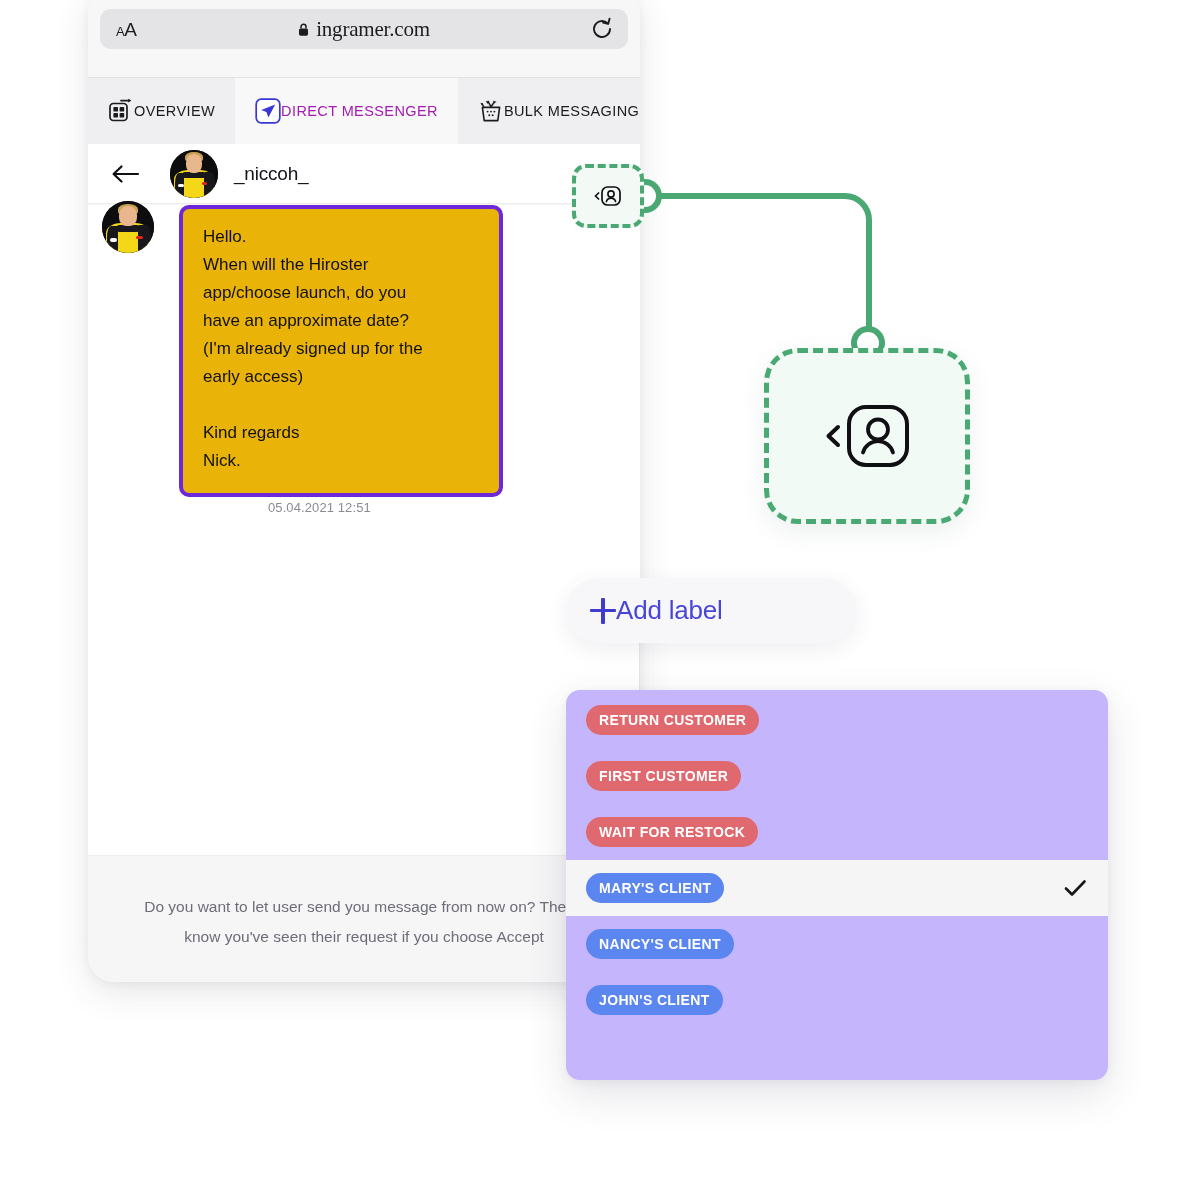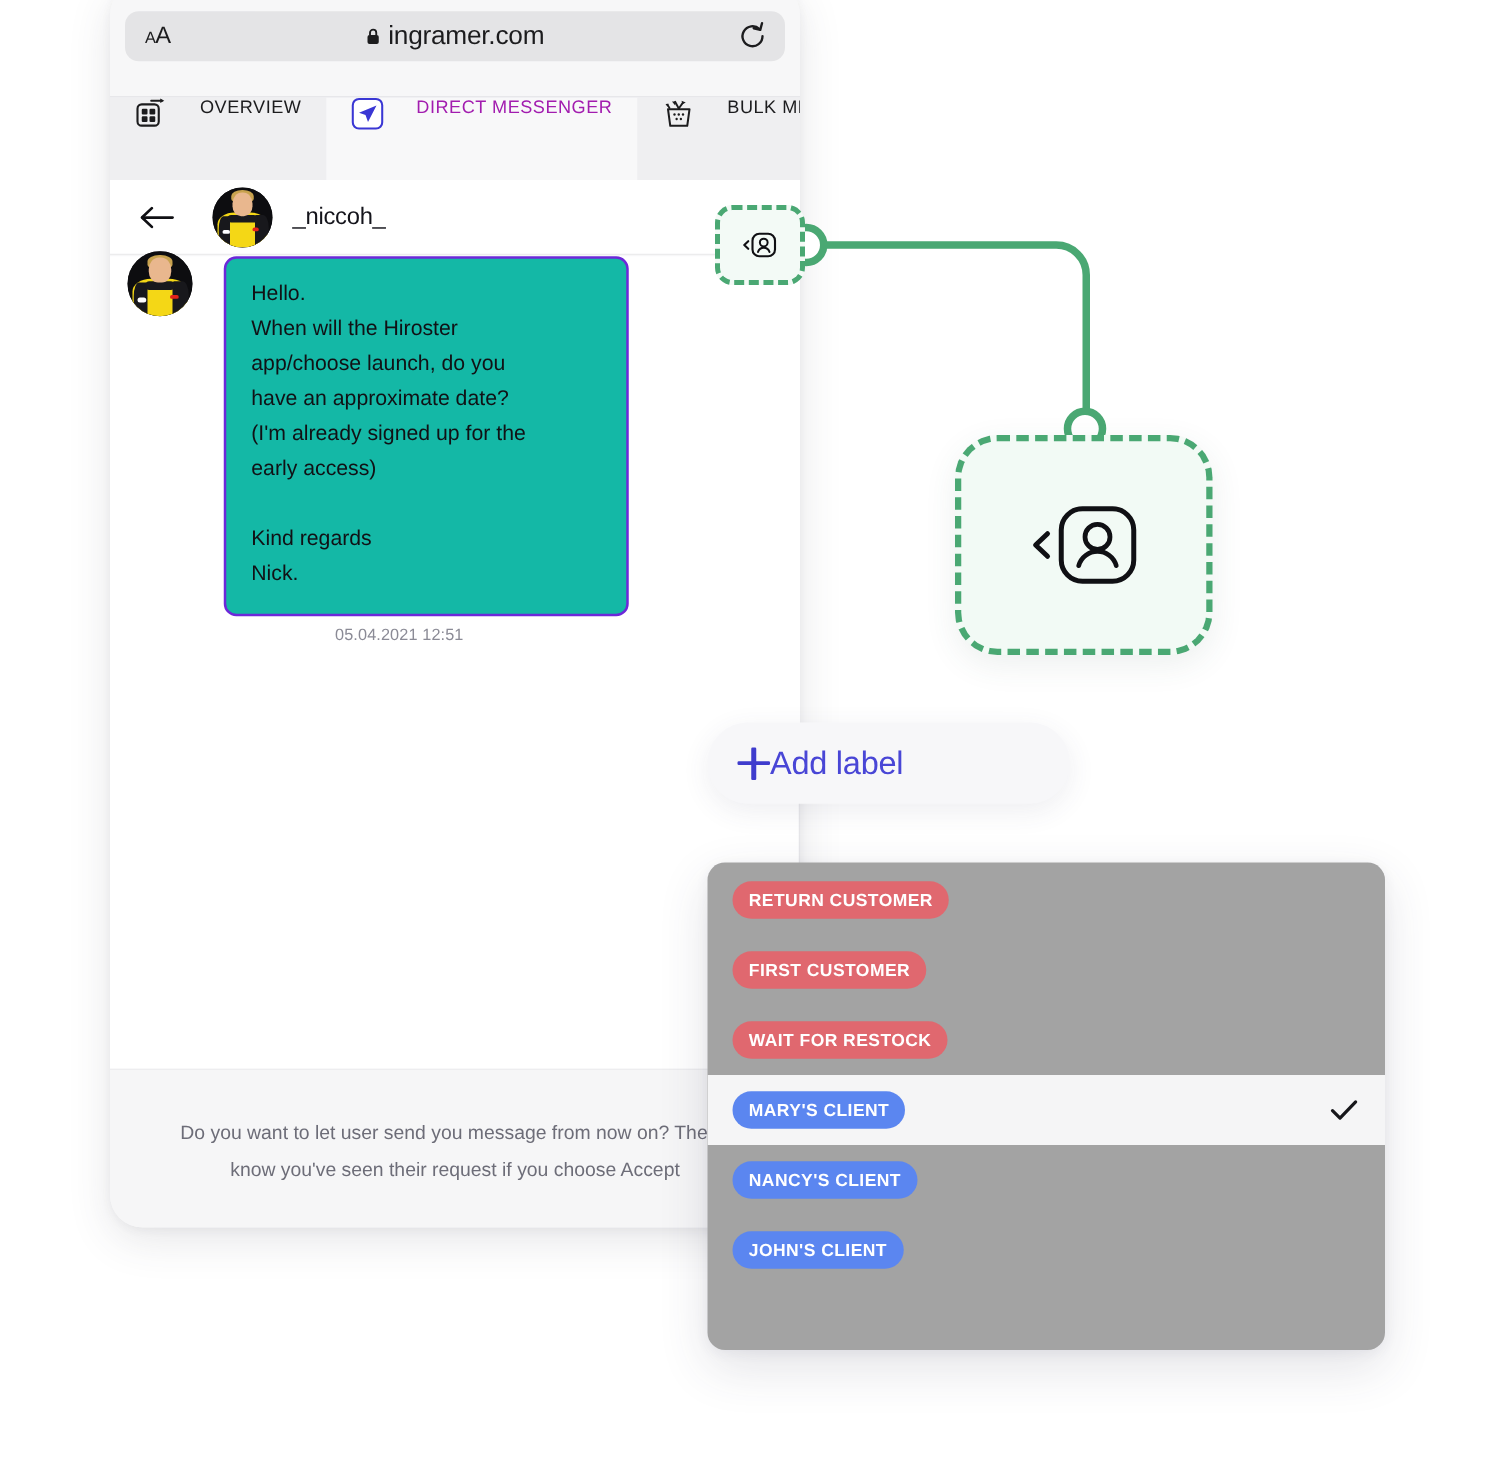--- a/index.html
+++ b/index.html
@@ -68,20 +68,21 @@
 
   .url-center {
     position: absolute;
     left: 0; right: 0;
     top: 50%;
     transform: translateY(-50%);
     display: flex;
     align-items: center;
     justify-content: center;
     gap: 7px;
+    font-family: Liberation Serif, serif;
   }
   .lock-icon {
     display: block;
     width: 11px;
     height: 14px;
     position: relative;
   }
   .url-text {
     font-size: 21px;
     color: #1c1c1e;
@@ -103,21 +104,22 @@
     top: 92px;
     width: 552px;
     height: 66px;
     background: #efeff1;
     display: flex;
     align-items: stretch;
     overflow: hidden;
   }
   .tab {
     display: flex;
-    gap: 26px;
+    align-items: center;
+    gap: 0;
     padding: 0 20px;
     background: #efeff1;
     flex: 0 0 auto;
     cursor: pointer;
   }
   .tab.active { background: #f8f8f9; }
   .tab-label {
     font-size: 14.5px;
     letter-spacing: 0.4px;
     color: #1c1c1e;
@@ -194,22 +196,22 @@
     margin-left: 14px;
     margin-top: -4px;
     overflow: hidden;
     position: relative;
     background: #111;
     flex: 0 0 auto;
   }
   .bubble {
     margin-left: 25px;
     width: 324px;
-    background: #14b8a6;
-    border: 2px solid #6d28d9;
+    background: #eab308;
+    border: 4px solid #6d28d9;
     border-radius: 10px;
     padding: 14px 20px 18px 20px;
     font-size: 17px;
     line-height: 28px;
     color: #111115;
   }
   .bubble p { margin: 0; }
   .bubble .spacer { height: 28px; }
   .msg-time {
     position: absolute;
@@ -315,21 +317,21 @@
     letter-spacing: -0.2px;
   }
 
   
   .labels-panel {
     position: absolute;
     left: 566px;
     top: 690px;
     width: 542px;
     height: 390px;
-    background: #a3a3a3;
+    background: #c4b5fd;
     border-radius: 14px;
     box-shadow: 0 14px 40px rgba(55,55,85,0.14), 0 2px 10px rgba(55,55,85,0.06);
     overflow: hidden;
     padding-top: 2px;
   }
   .label-row {
     height: 56px;
     display: flex;
     align-items: center;
     padding: 0 20px;

